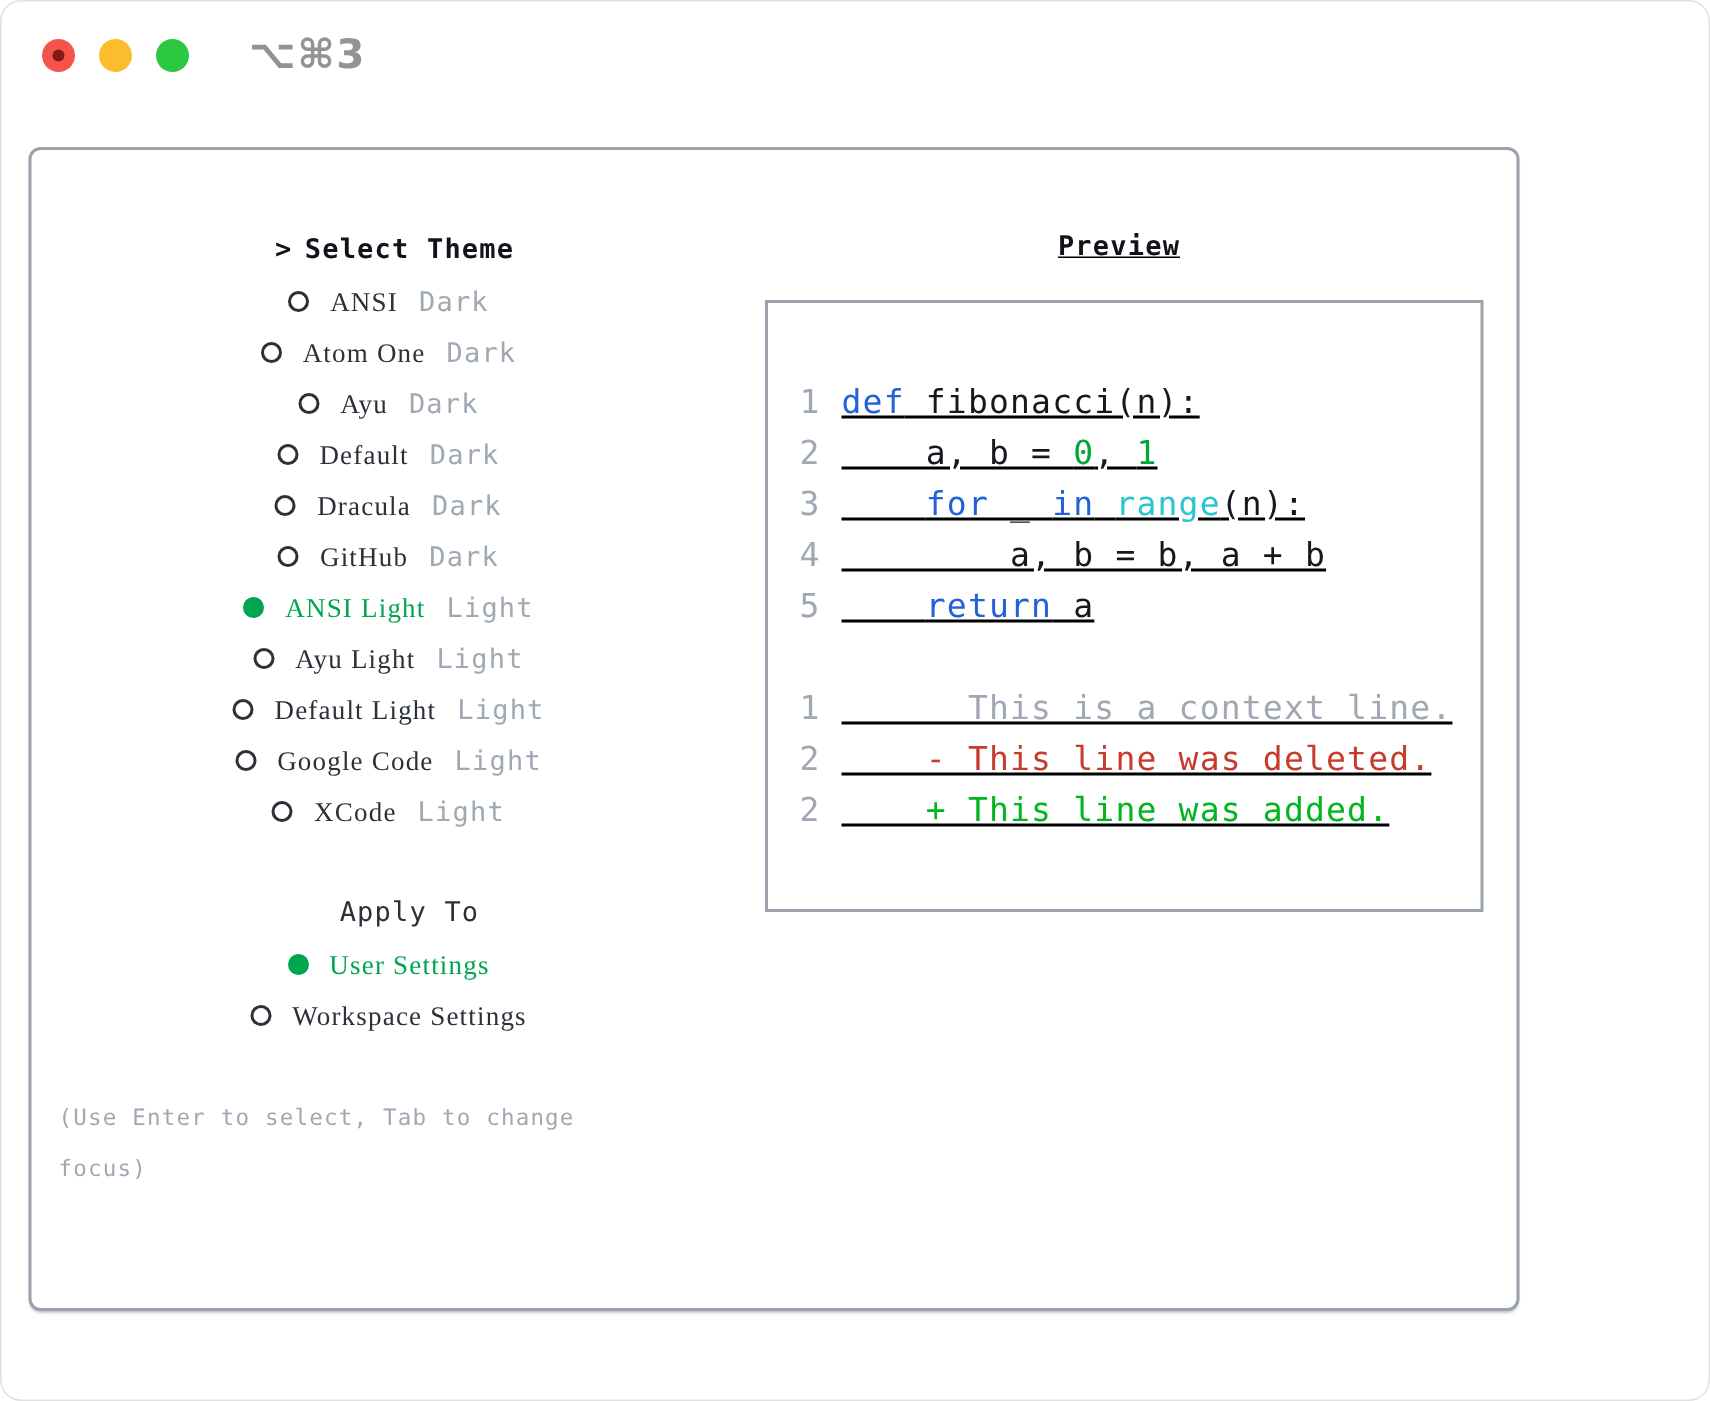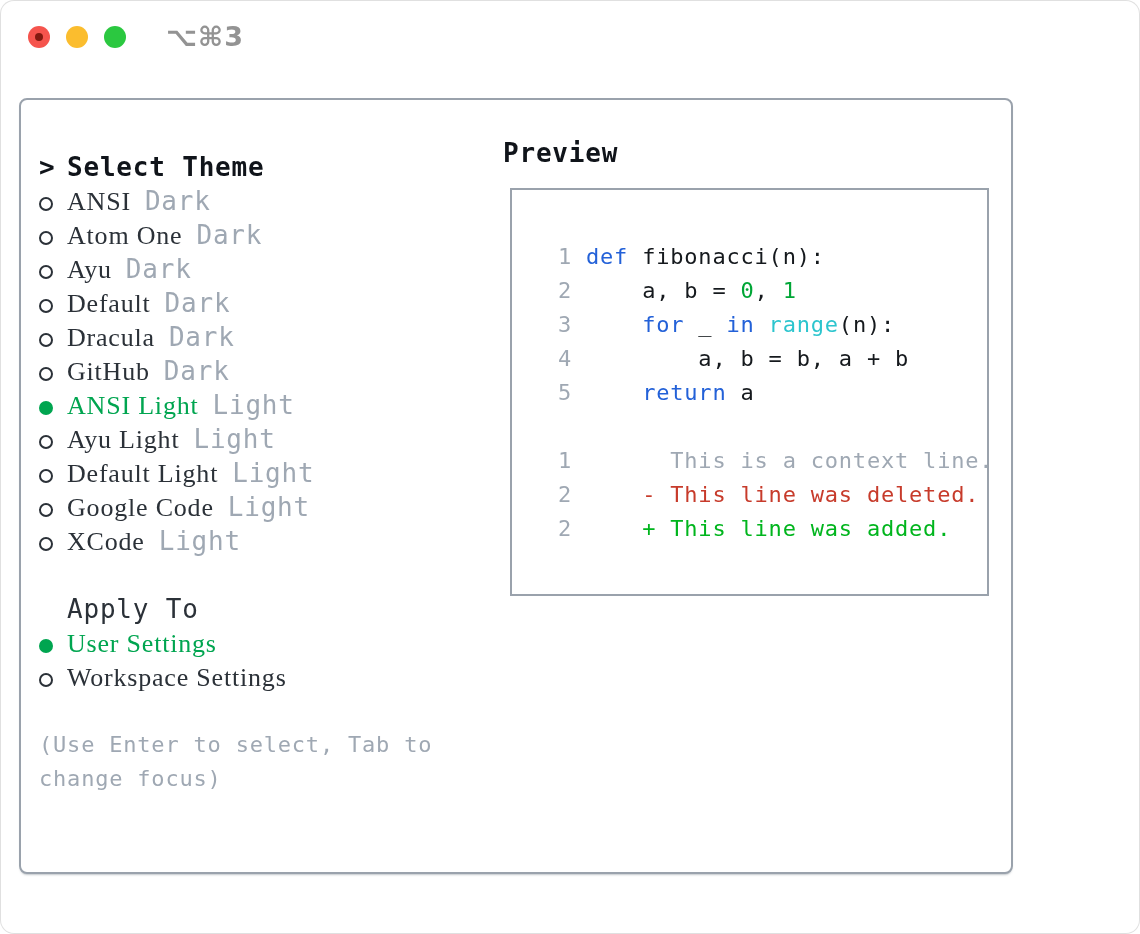--- a/index.html
+++ b/index.html
@@ -29,47 +29,47 @@
     letter-spacing: 1px;
   }
   
   .panel {
     position: absolute; left: 19px; top: 98px; width: 994px; height: 776px;
     box-sizing: border-box; border: 2px solid var(--border-gray, #9aa2ac);
     border-radius: 8px; background: #fff;
     box-shadow: 0 2px 2px -1px rgba(120,130,140,0.45);
   }
   .left-col  { position: absolute; left: 18px; top: 50px; width: 440px; }
-  .right-col { position: absolute; left: 482px; top: 36px; }
-  .row { height: 34px; line-height: 34px; white-space: pre; font-size: 26px; letter-spacing: 0.8px; }
+  .right-col { position: absolute; left: 482px; top: 48px; text-decoration: underline; }
+  .row { height: 34px; line-height: 34px; white-space: pre; font-size: 18px; letter-spacing: 0.8px; text-align: center; }
   .spacer { height: 34px; }
   .hdr { font-weight: bold; color: #10141a; }
   .cursor-prefix { display: inline-block; width: 28px; font-weight: bold; color: #10141a; }
   .subheader { padding-left: 28px; color: var(--text-dark, #2b3138); }
   .marker {
     display: inline-block; box-sizing: border-box; width: 14px; height: 14px;
     border-radius: 50%; border: 2px solid var(--text-dark, #2b3138);
     margin-right: 14px; vertical-align: -1px; background: transparent;
   }
   .marker.selected { border-color: var(--accent-green, #00a550); background: var(--accent-green, #00a550); }
   .name { color: var(--text-dark, #2b3138); font-family: Liberation Serif, serif; }
   .name.selected-name { color: var(--accent-green, #00a550); }
   .tag { color: var(--muted-gray, #9fa8b3); margin-left: 14px; }
   .hint {
-    width: 410px; font-size: 22px; line-height: 34px; letter-spacing: 0.8px;
+    width: 410px; font-size: 15px; line-height: 34px; letter-spacing: 0.8px;
     color: var(--muted-gray, #9fa8b3);
   }
   
   .preview-box {
     box-sizing: border-box; margin-top: 18px; margin-left: 7px;
     width: 479px; height: 408px;
     border: 2px solid var(--border-gray, #a3aab3);
     padding: 50px 0 0 21px; background: #fff;
   }
-  .pline { height: 34px; line-height: 34px; white-space: pre; font-size: 22px; letter-spacing: 0.8px; margin-left: 25px; }
+  .pline { height: 34px; line-height: 34px; white-space: pre; font-size: 22px; letter-spacing: 0.8px; }
   .lnum { display: inline-block; width: 14px; margin-right: 14px; color: var(--muted-gray, #9fa8b3); }
   .c-code    { color: #15191d; }
   .c-keyword { color: var(--keyword-blue, #2361d8); }
   .c-builtin { color: var(--builtin-cyan, #2cc5ce); }
   .c-number  { color: var(--number-green, #00a636); }
   .c-context { color: var(--muted-gray, #9fa8b3); }
   .c-deleted { color: var(--deleted-red, #c73b2b); text-align: center; }
   .c-added   { color: var(--added-green, #00b51d); }
 </style>
 </head>

